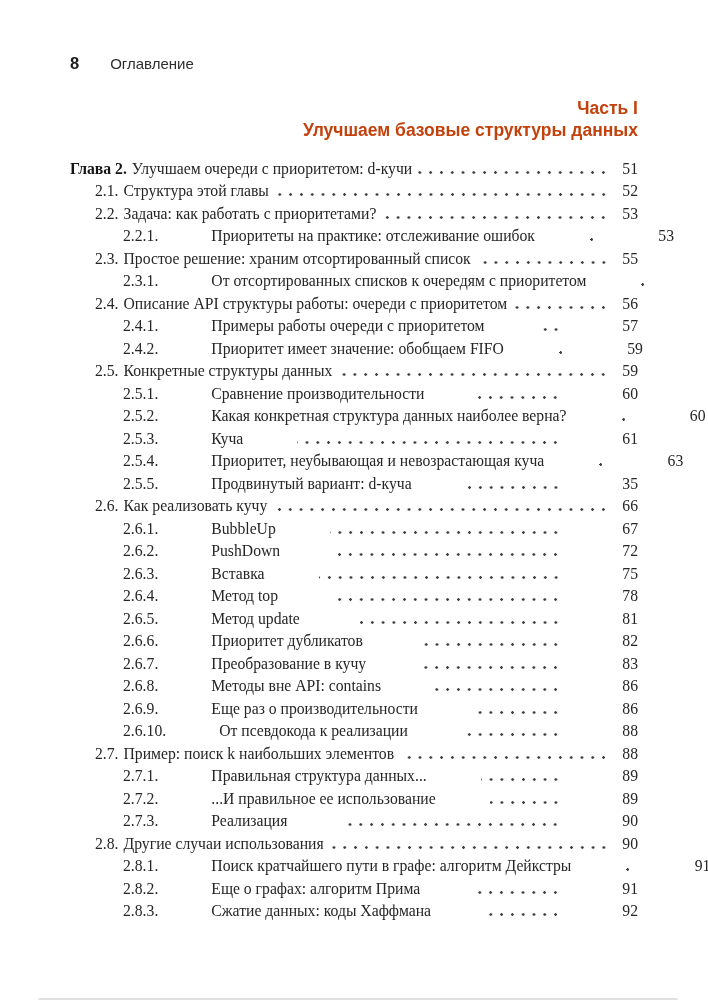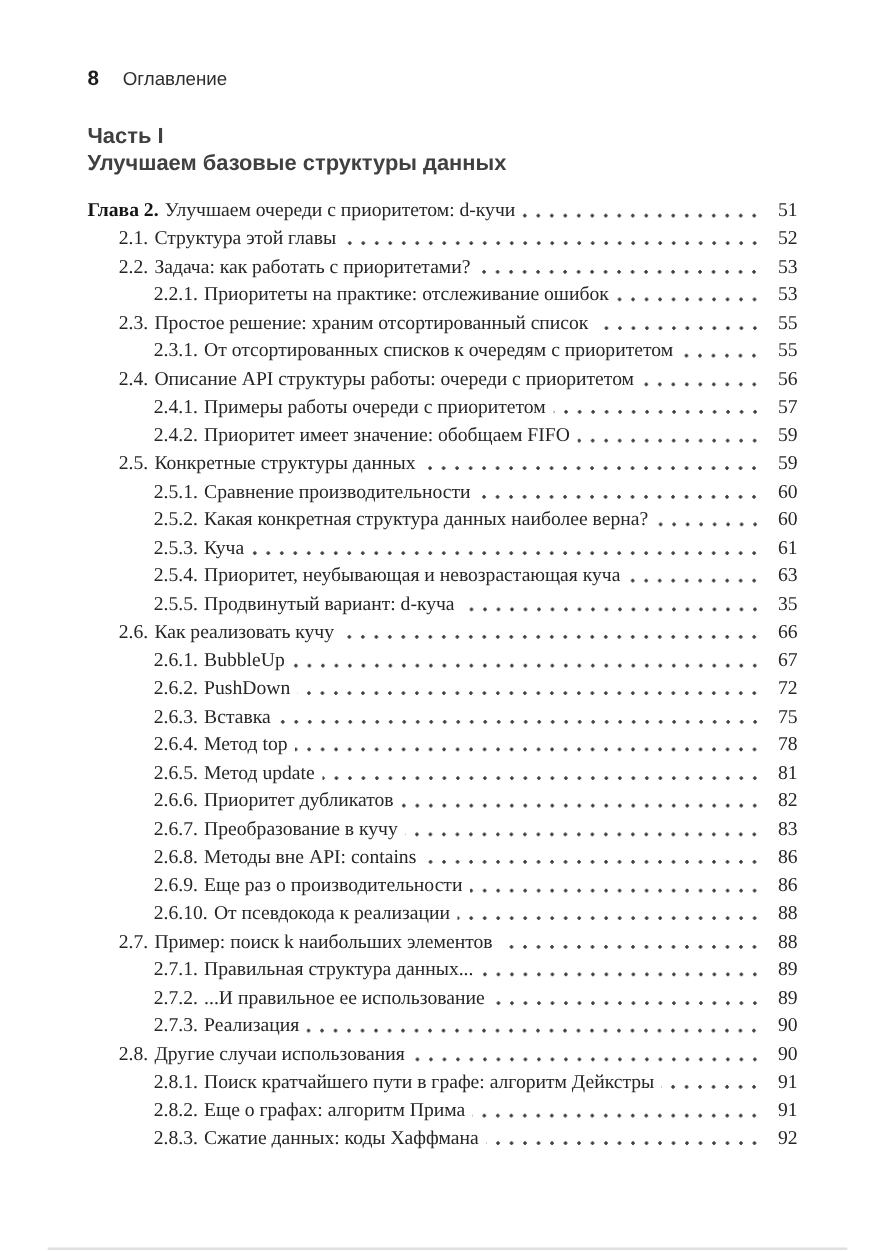--- a/index.html
+++ b/index.html
@@ -13,40 +13,40 @@
   }
   .page { position: absolute; inset: 0; background: #ffffff; }
 
   
   .page-header {
     position: absolute; left: 70px; top: 54px;
     display: flex; align-items: baseline;
     font-family: "Liberation Sans", "DejaVu Sans", sans-serif;
   }
   .pagenum { font-weight: 700; font-size: 16.5px; color: #1c1c1c; }
-  .headtitle { margin-left: 19px; font-size: 15px; color: #2e2e2e; }
+  .headtitle { margin-left: 31px; font-size: 15px; color: #2e2e2e; }
 
   
   .part-heading {
     position: absolute; left: 70px; width: 568px; top: 98px;
-    text-align: left;
+    text-align: right;
     font-family: "Liberation Sans", "DejaVu Sans", sans-serif;
-    font-weight: 700; color: #404040;
+    font-weight: 700; color: #c2410c;
   }
   .part-label, .part-title { font-size: 17.5px; line-height: 21.5px; }
 
   
   .toc { position: absolute; left: 70px; right: 70px; top: 158px; }
   .toc-row {
     display: flex; align-items: flex-end;
     height: 22.5px; font-size: 15.7px; color: #262626;
   }
   .indent-0 { padding-left: 0; }
   .indent-1 { padding-left: 25px; }
-  .indent-2 { padding-left: 53px; }
+  .indent-2 { padding-left: 53px; gap: 48px; }
   .toc-num {
     line-height: 1; padding-bottom: 4px; margin-right: 5px;
     white-space: nowrap; flex: 0 0 auto;
   }
   .indent-0 .toc-num { font-weight: 700; color: #141414; }
   .toc-text {
     line-height: 1; padding-bottom: 4px;
     white-space: nowrap; flex: 0 0 auto;
   }
   .dots {

